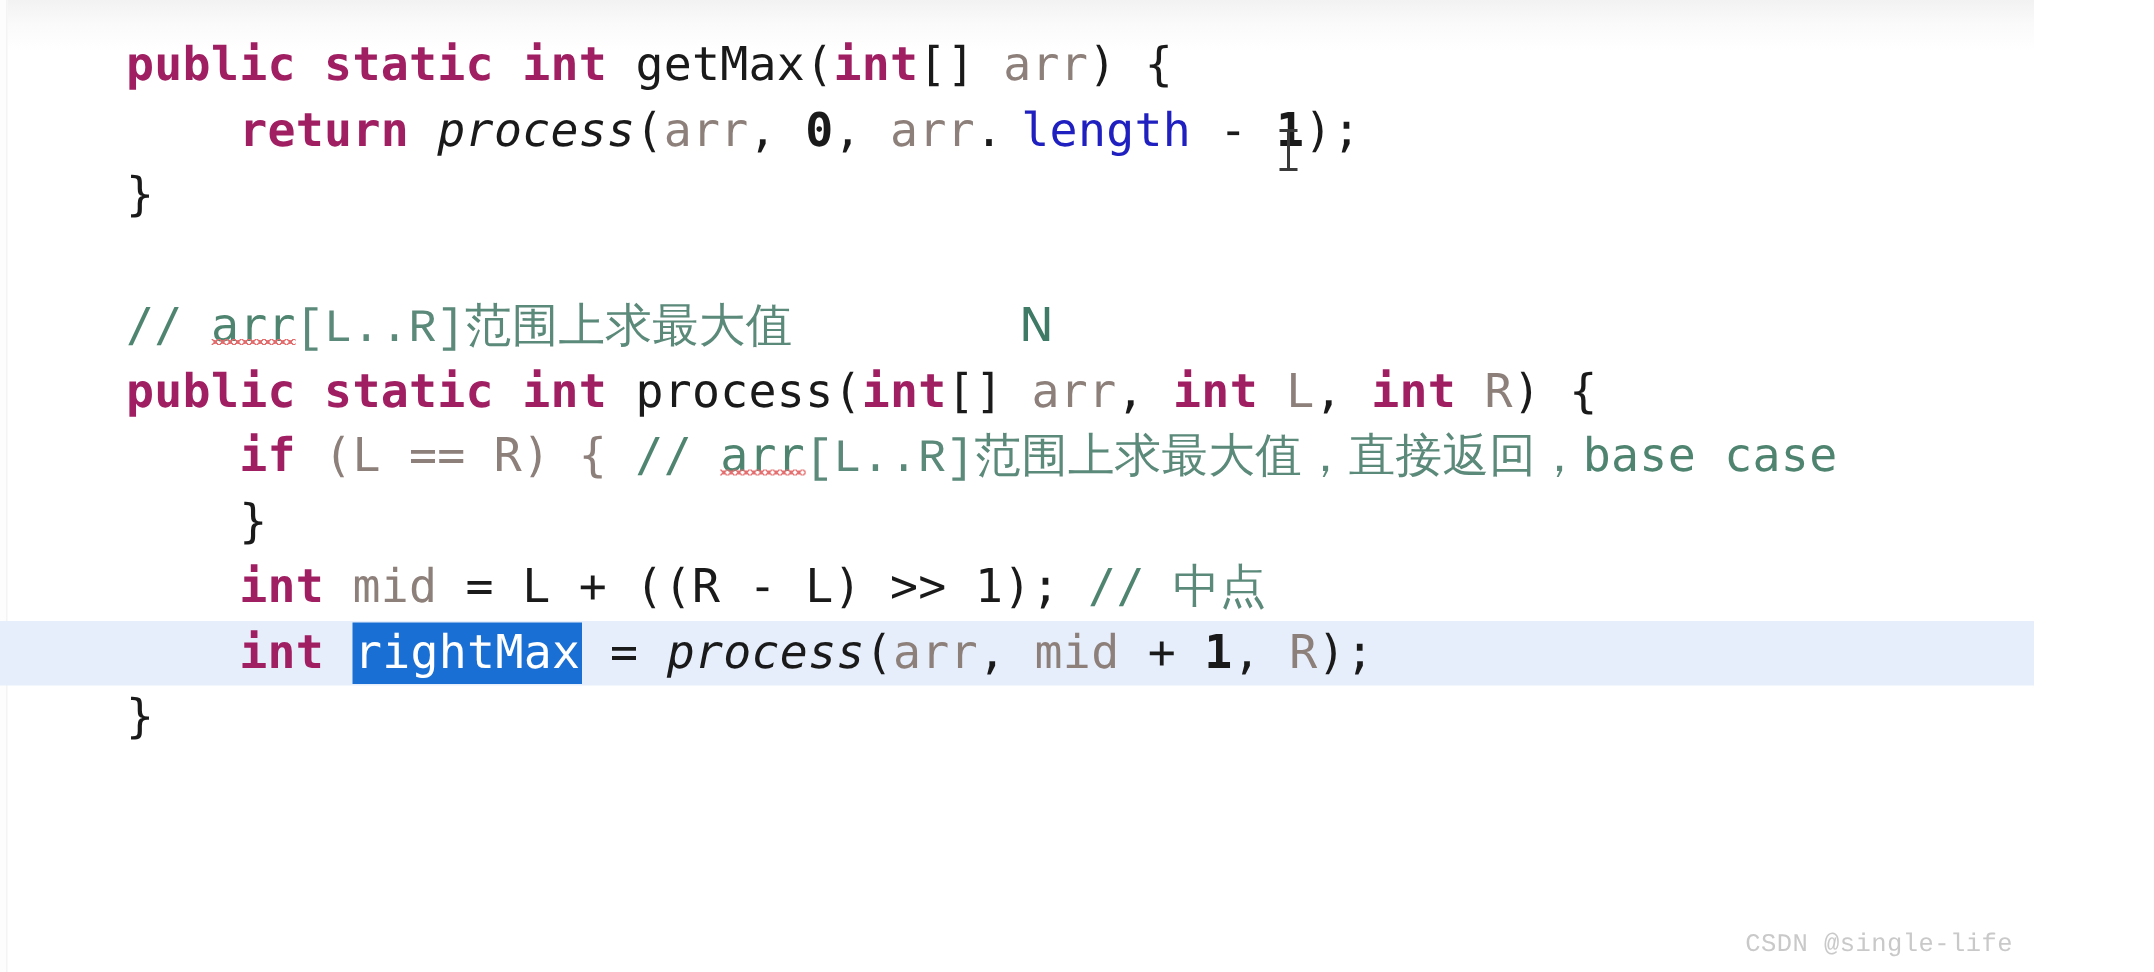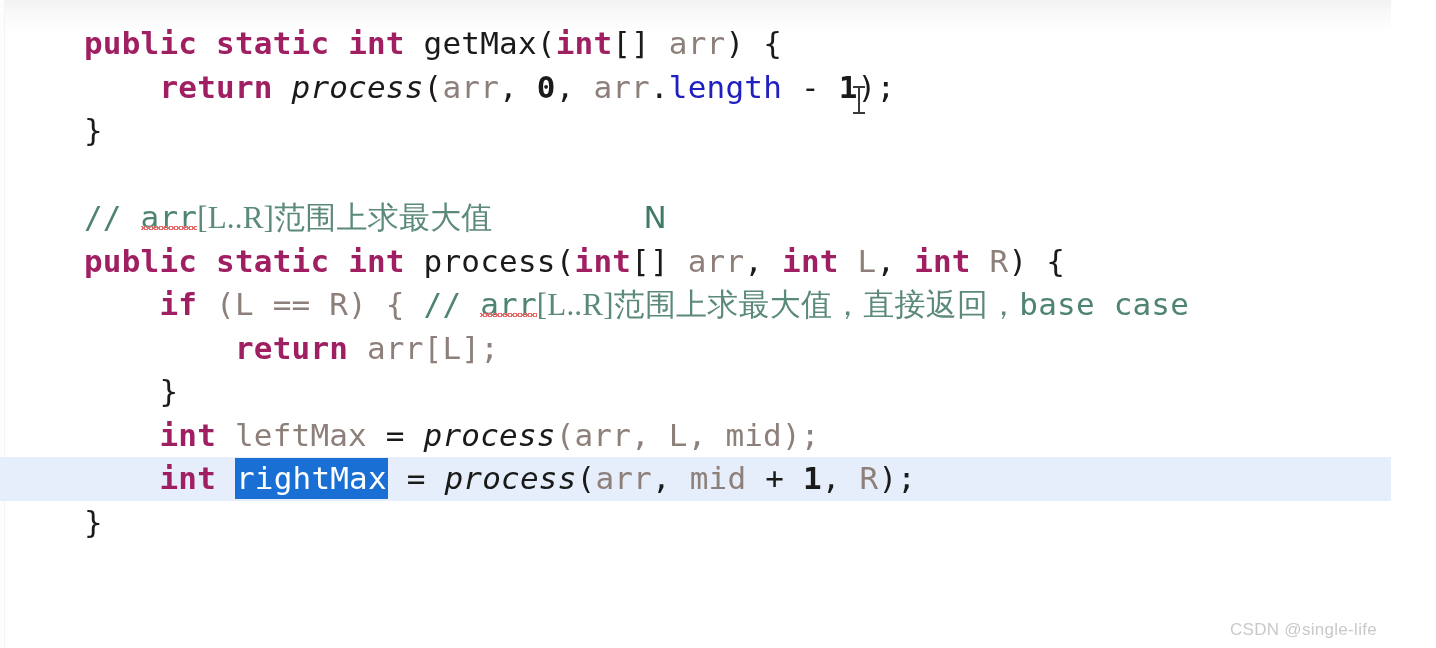--- a/index.html
+++ b/index.html
@@ -15,21 +15,20 @@
   }
 
   
   #editor {
     position: relative;
     width: 1356px;
     height: 648px;
     background:
       linear-gradient(to bottom, #f2f2f3 0px, #fafafa 16px, #ffffff 34px);
     overflow: hidden;
-    padding-left: 35px;
   }
 
   
   #gutter-strip {
     position: absolute;
     left: 0; top: 0;
     width: 5px; height: 648px;
     background: #fdfdfd;
     border-right: 1px solid #f4f4f5;
     box-sizing: border-box;
@@ -55,25 +54,25 @@
     background: #e6eefb;
   }
   .line.blank { height: 43.5px; }
 
   
   .kw      { color: #a01f62; font-weight: bold; }
   .type    { color: #a01f62; font-weight: bold; }
   .ident   { color: #1a1a1a; }
   .method  { color: #1a1a1a; font-style: italic; }
   .param   { color: #8d7f7a; }
-  .field   { color: #2020c0; }
+  .field   { color: #2020c0; margin-left: 12px; }
   .num     { color: #1a1a1a; font-weight: bold; }
   .punc    { color: #1a1a1a; }
   .cmt     { color: #4e8470; }
-  .cmt-cn  { color: #5c8a7a; font-family: Liberation Serif, serif; }
+  .cmt-cn  { color: #5c8a7a; font-family: Liberation Mono, monospace; }
   .anno    { color: #3f7a66; font-family: "DejaVu Sans", "Liberation Sans", sans-serif; }
 
   
   .sel {
     background: #1a6fd4;
     color: #ffffff;
     padding: 2px 1px 3px 1px;
   }
   
   .occ {
@@ -122,21 +121,21 @@
   }
   #text-cursor .cap-top { top: 1px; }
   #text-cursor .cap-bot { top: 27px; }
 
   #watermark {
     position: absolute;
     right: 14px;
     bottom: 8px;
     color: #c9c9c9;
     font-size: 17px;
-    font-family: Liberation Sans, sans-serif;
+    font-family: Liberation Mono, monospace;
     letter-spacing: 0.3px;
   }
 </style>
 </head>
 <body>
 
 <div id="editor">
 
   <div id="gutter-strip"></div>
 
@@ -149,26 +148,25 @@
     <div class="line"><span class="punc">}</span></div>
 
     <div class="line blank"></div>
 
     <div class="line"><span class="cmt">// </span><span class="cmt squiggle">arr</span><span class="cmt-cn">[L..R]范围上求最大值</span><span class="punc">        </span><span class="anno">N</span></div>
 
     <div class="line"><span class="kw">public</span><span class="punc"> </span><span class="kw">static</span><span class="punc"> </span><span class="kw">int</span><span class="punc"> </span><span class="ident">process</span><span class="punc">(</span><span class="type">int</span><span class="punc">[]</span><span class="punc"> </span><span class="param">arr</span><span class="punc">, </span><span class="type">int</span><span class="punc"> </span><span class="param">L</span><span class="punc">, </span><span class="type">int</span><span class="punc"> </span><span class="param">R</span><span class="punc">)</span><span class="punc"> </span><span class="punc">{</span></div>
 
     <div class="line"><span class="punc">    </span><span class="kw">if</span><span class="param"> (L == R) { </span><span class="cmt">// </span><span class="cmt squiggle">arr</span><span class="cmt-cn">[L..R]范围上求最大值，直接返回，</span><span class="cmt">base case</span></div>
 
-    <div class="line"><span class="punc">        </span><span class="kw">return</span><span class="punc"> </span><span class="param">arr[L];</span></div>
 
     <div class="line"><span class="punc">    </span><span class="punc">}</span></div>
 
+    <div class="line"><span class="punc">    </span><span class="kw">int</span><span class="punc"> </span><span class="param">mid</span><span class="punc"> = L + ((R - L) &gt;&gt; 1); </span><span class="cmt">// </span><span class="cmt-cn">中点</span></div>
 
-    <div class="line"><span class="punc">    </span><span class="kw">int</span><span class="punc"> </span><span class="param">leftMax</span><span class="punc"> = </span><span class="method">process</span><span class="param">(arr, L, mid);</span></div>
 
     <div class="line current"><span class="punc">    </span><span class="kw">int</span><span class="punc"> </span><span class="sel">rightMax</span><span class="punc"> = </span><span class="method">process</span><span class="punc">(</span><span class="param">arr</span><span class="punc">, </span><span class="param">mid</span><span class="punc"> + </span><span class="num">1</span><span class="punc">, </span><span class="param">R</span><span class="punc">);</span></div>
 
 
     <div class="line"><span class="punc">}</span></div>
 
   </div>
 
   <div id="text-cursor">
     <div class="cap-top"></div>

